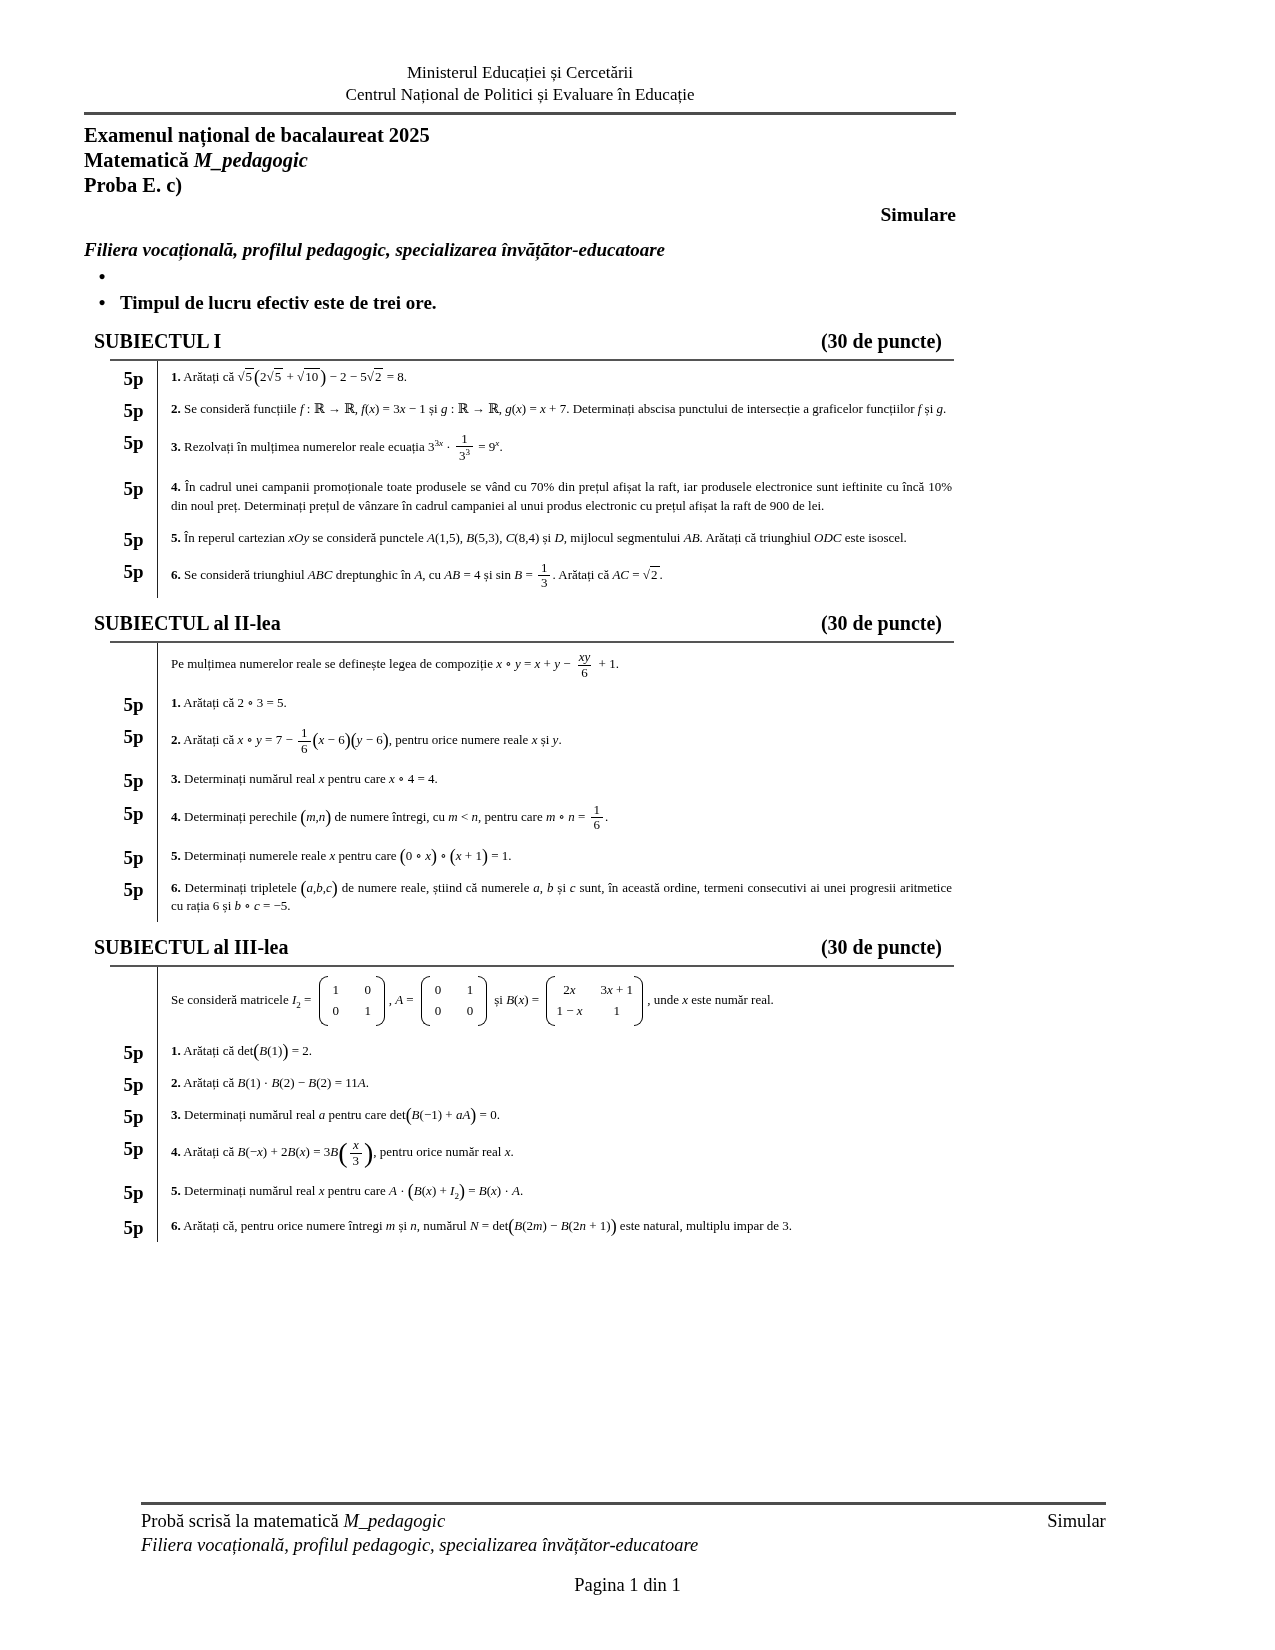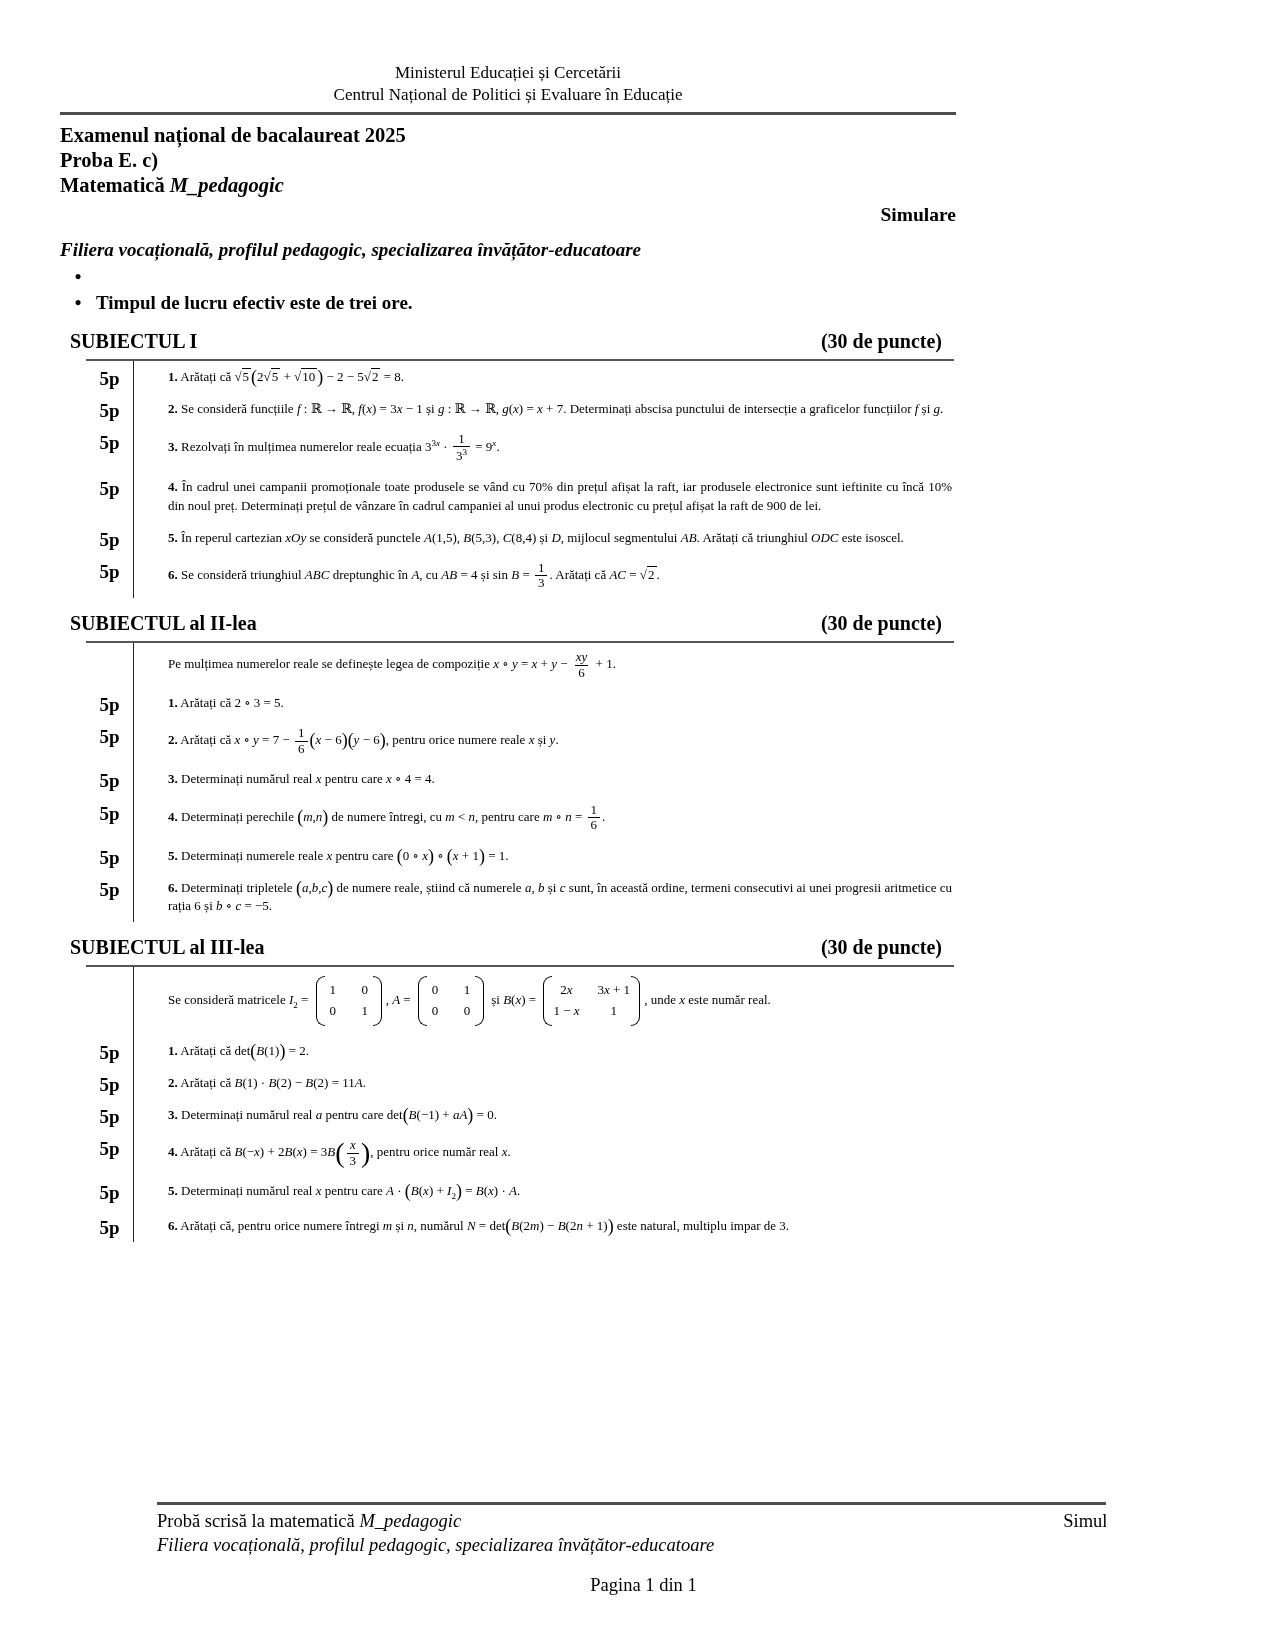--- a/index.html
+++ b/index.html
@@ -5,37 +5,37 @@
   html,body { margin:0; padding:0; background:#ffffff; }
   body {
     width:1275px; height:1650px;
     color:#000;
     font-family:"Liberation Serif","DejaVu Serif",serif;
     -webkit-font-smoothing:antialiased;
   }
   .page {
     position:relative; box-sizing:border-box;
     width:1106px; height:1650px;
-    padding:62px 150px 0 60px;
+    padding:62px 150px 0 84px;
     overflow:hidden;
   }
   
   .ministry { text-align:center; font-size:17px; line-height:1.32; }
   .rule { border:none; border-top:3px solid #4d4d4d; margin:5px 0 6px 0; }
   .title-block { text-align:left; font-weight:bold; font-size:20.5px; line-height:1.22; margin-top:8px; }
   .session-line { text-align:right; font-weight:bold; font-size:19.5px; margin-top:6px; }
   .filiera { font-weight:bold; font-style:italic; font-size:19px; margin-top:13px; }
   .bullets { margin-top:3px; }
   .bullet { display:flex; font-weight:bold; font-size:19px; line-height:1.36; }
   .bullet .dot { flex:0 0 36px; text-align:center; }
   
   .sec-head { display:flex; justify-content:space-between; font-weight:bold; font-size:20px; margin:14px 0 6px 10px; }
   .sec-head .sec-points { padding-right:14px;text-align:center; }
   .sec-table { border-top:2px solid #555; margin-left:26px; margin-right:2px; }
-  .row { display:flex;gap:21px; }
+  .row { display:flex; }
   .pts { flex:0 0 48px; border-right:1.6px solid #222; font-weight:bold; font-size:19px; text-align:center; padding-top:7px; box-sizing:border-box; }
   .content { flex:1; padding:7px 2px 7px 13px; font-size:13px; line-height:1.4; text-align:justify; }
   
   var { font-style:italic; font-family:inherit; }
   sup { font-size:0.70em; }
   sub { font-size:0.70em; }
   .nw { white-space:nowrap; }
   .bb { font-family:"DejaVu Serif","DejaVu Sans",serif; font-style:normal; }
   .frac { display:inline-flex; flex-direction:column; align-items:center; vertical-align:middle; line-height:1.12; padding:0 2px; text-align:center; }
   .frac .num { padding:0 3px; }
@@ -45,41 +45,41 @@
   .bp2 { font-size:2.15em; line-height:0; vertical-align:-0.22em; font-style:normal; font-weight:normal; }
   .mat { display:inline-grid; grid-template-columns:auto auto; column-gap:18px; row-gap:3px;
          padding:5px 10px; margin:2px 4px; position:relative; vertical-align:middle;
          text-align:center; font-style:normal; }
   .mat > span { min-width:14px; }
   .mat::before { content:""; position:absolute; left:0; top:0; bottom:0; width:8px;
                  border:1.6px solid #000; border-right:none; border-radius:11px 0 0 11px; }
   .mat::after  { content:""; position:absolute; right:0; top:0; bottom:0; width:8px;
                  border:1.6px solid #000; border-left:none; border-radius:0 11px 11px 0; }
   
-  .footer { position:absolute; left:157px; width:973px; top:1502px;font-family:Liberation Serif, serif; }
+  .footer { position:absolute; left:141px; width:973px; top:1502px;font-family:Liberation Serif, serif; }
   .footer .rule { margin:0 0 4px 0; }
   .foot-line1 { display:flex; justify-content:space-between; font-size:18.5px; line-height:1.3; }
   .foot-line2 { font-style:italic; font-size:18.5px; line-height:1.3; }
   .foot-page { text-align:center; font-size:18.5px; margin-top:18px; }
 </style>
 </head>
 <body>
 
 <div class="page">
 
   <div class="ministry">
     <div>Ministerul Educației și Cercetării</div>
     <div>Centrul Național de Politici și Evaluare în Educație</div>
   </div>
   <hr class="rule">
 
   <div class="title-block">
     <div>Examenul național de bacalaureat 2025</div>
+    <div>Matematică <i>M_pedagogic</i></div>
     <div>Proba E. c)</div>
-    <div>Matematică <i>M_pedagogic</i></div>
   </div>
   <div class="session-line">Simulare</div>
 
   <div class="filiera">Filiera vocațională, profilul pedagogic, specializarea învățător-educatoare</div>
   <div class="bullets">
     <div class="bullet">
       <span class="dot">•</span>
     </div>
     <div class="bullet">
       <span class="dot">•</span>

